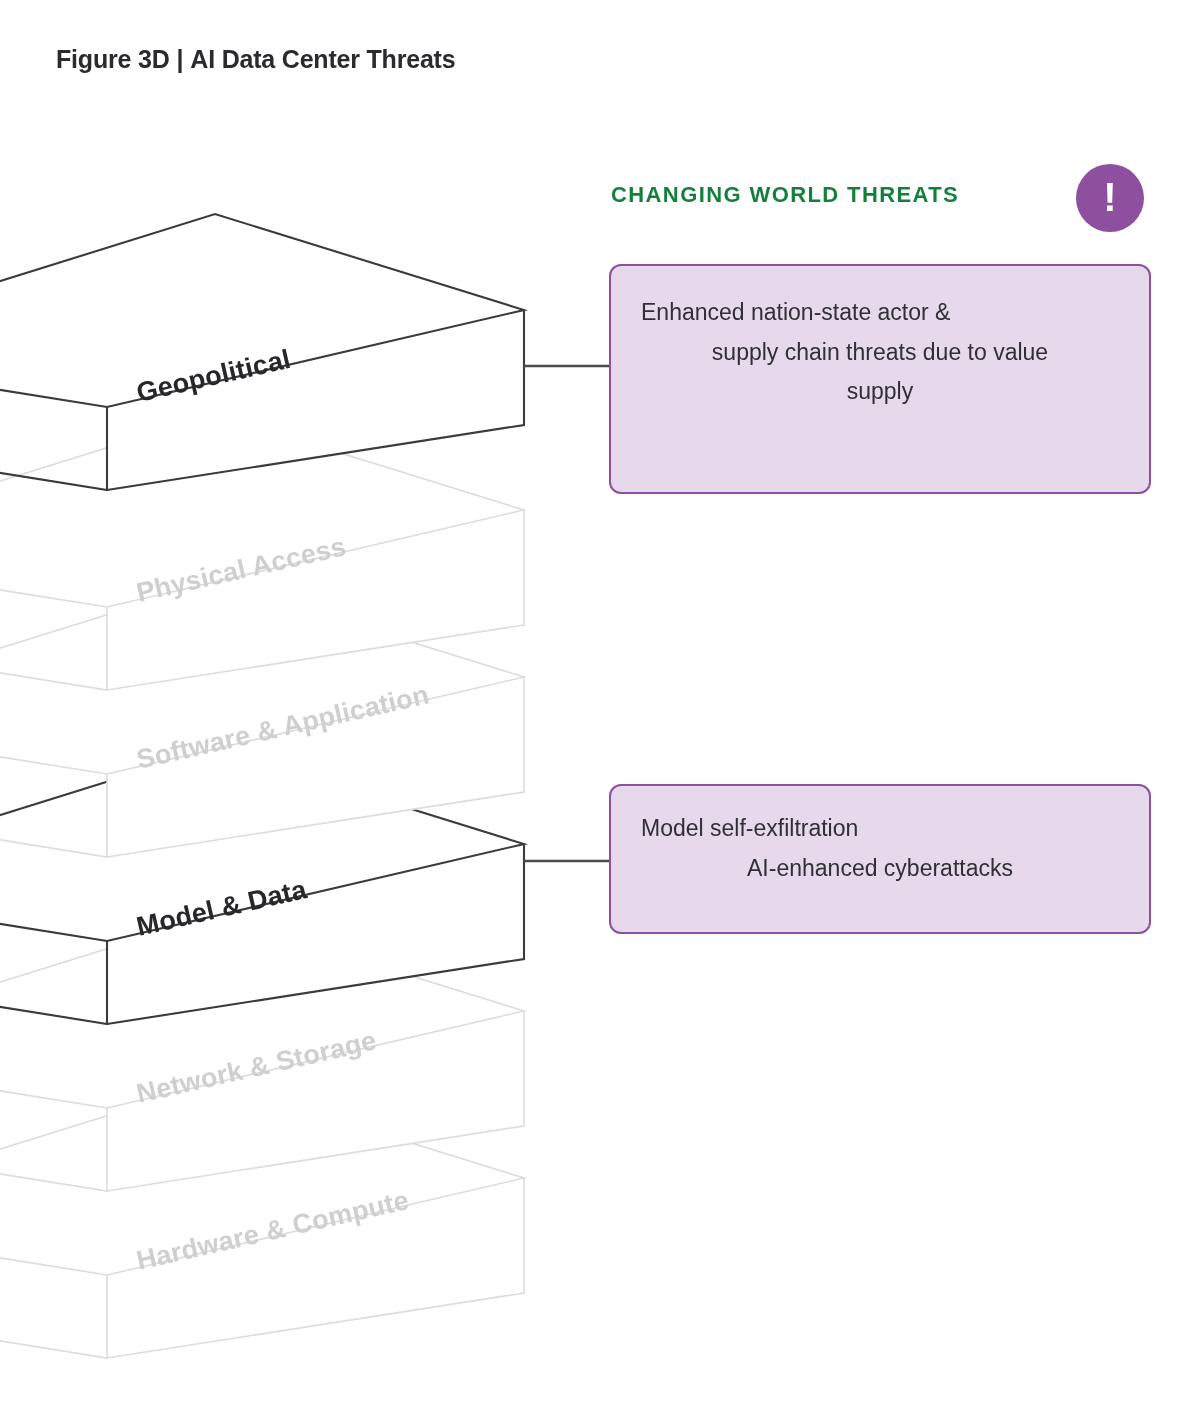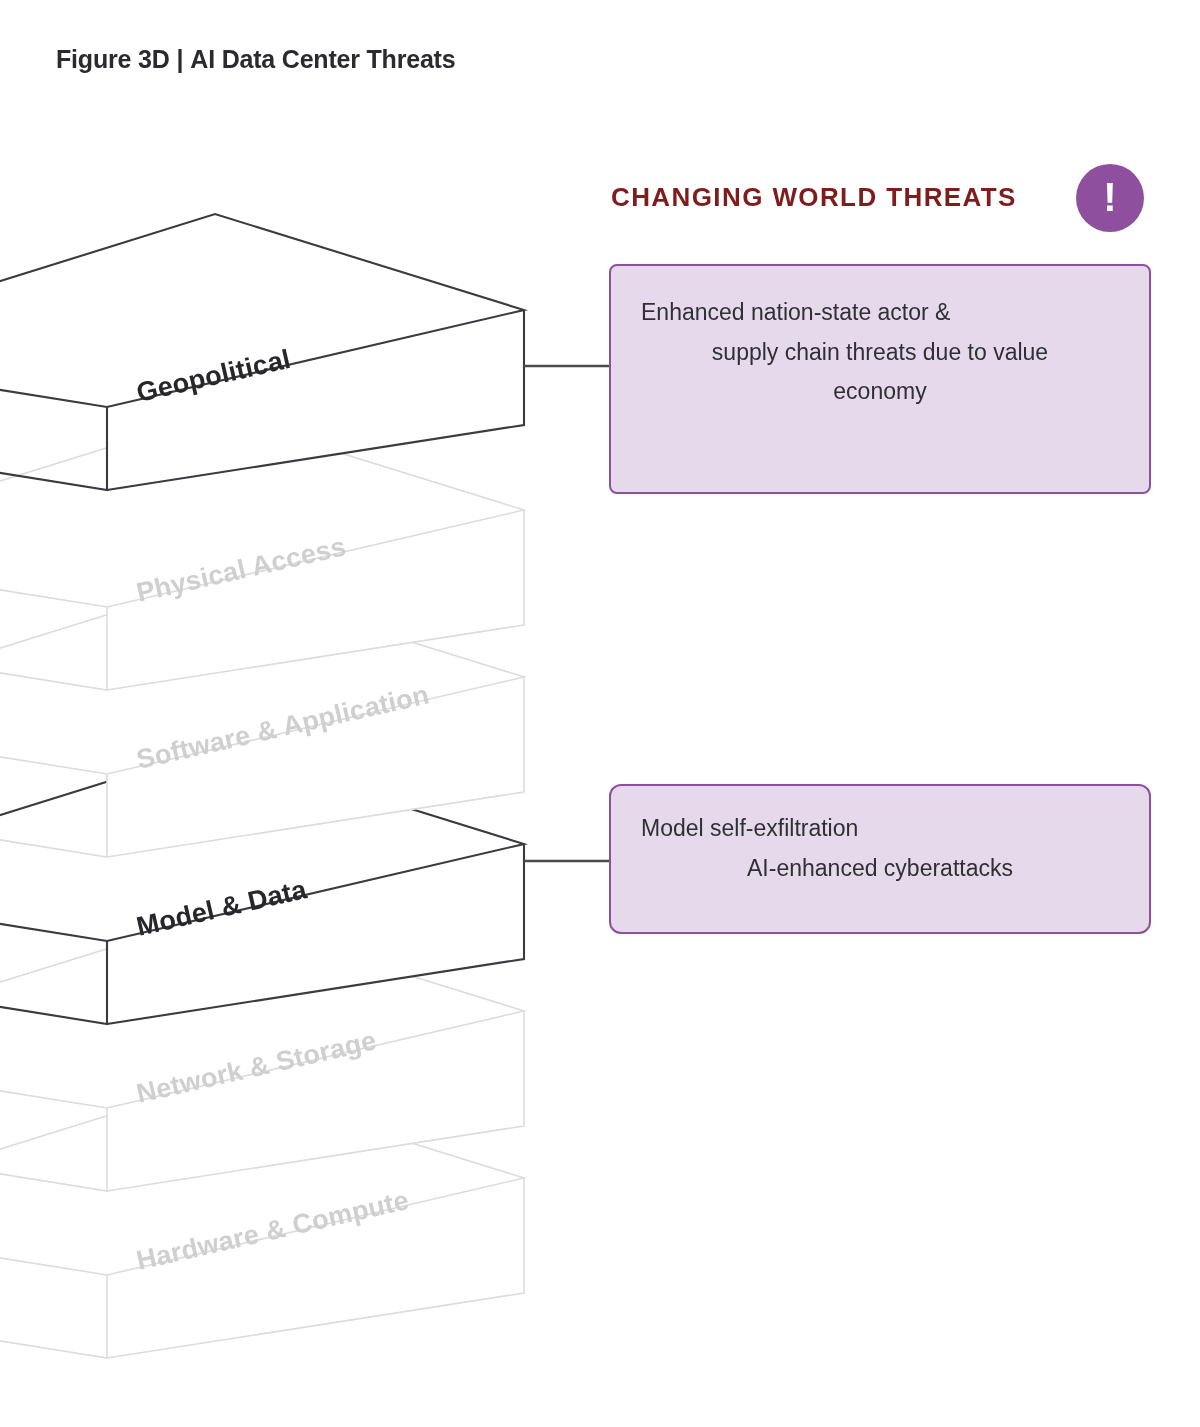--- a/index.html
+++ b/index.html
@@ -31,24 +31,24 @@
     color: #2b2b2f;
     font-weight: bold;
     padding: 0 7px;
   }
 
   
   #threats-header {
     position: absolute;
     left: 611px;
     top: 182px;
-    font-size: 26px;
+    font-size: 22px;
     font-weight: bold;
     letter-spacing: 1.4px;
-    color: #7f1d1d;
+    color: #15803d;
     white-space: nowrap;
   }
   #threats-badge {
     position: absolute;
     left: 1076px;
     top: 164px;
     width: 68px;
     height: 68px;
     border-radius: 50%;
     background: #8d4f9e;
@@ -74,21 +74,20 @@
     padding: 28px 30px;
     color: #2f2f34;
     font-size: 23px;
     line-height: 1.62;
   }
   #callout-geopolitical {
     left: 609px;
     top: 264px;
     width: 542px;
     height: 230px;
-    border-radius: 8px;
   }
   #callout-model-data {
     left: 609px;
     top: 784px;
     width: 542px;
     height: 150px;
     padding-top: 24px;
   }
   .callout .line { display: block; }
   .callout .line + .line { margin-top: 0.10em; text-align: center; }
@@ -204,19 +203,19 @@
   </g>
 
   <path class="connector" d="M524,366 L611,366"></path>
 
   <path class="connector" d="M524,861 L611,861"></path>
 </svg>
 
 <div class="callout" id="callout-geopolitical">
   <span class="line">Enhanced nation-state actor &amp;</span>
   <span class="line">supply chain threats due to value</span>
-  <span class="line">economy</span>
+  <span class="line">supply</span>
 </div>
 
 <div class="callout" id="callout-model-data">
   <span class="line">Model self-exfiltration</span>
   <span class="line">AI-enhanced cyberattacks</span>
 </div>
 
 </body></html>

